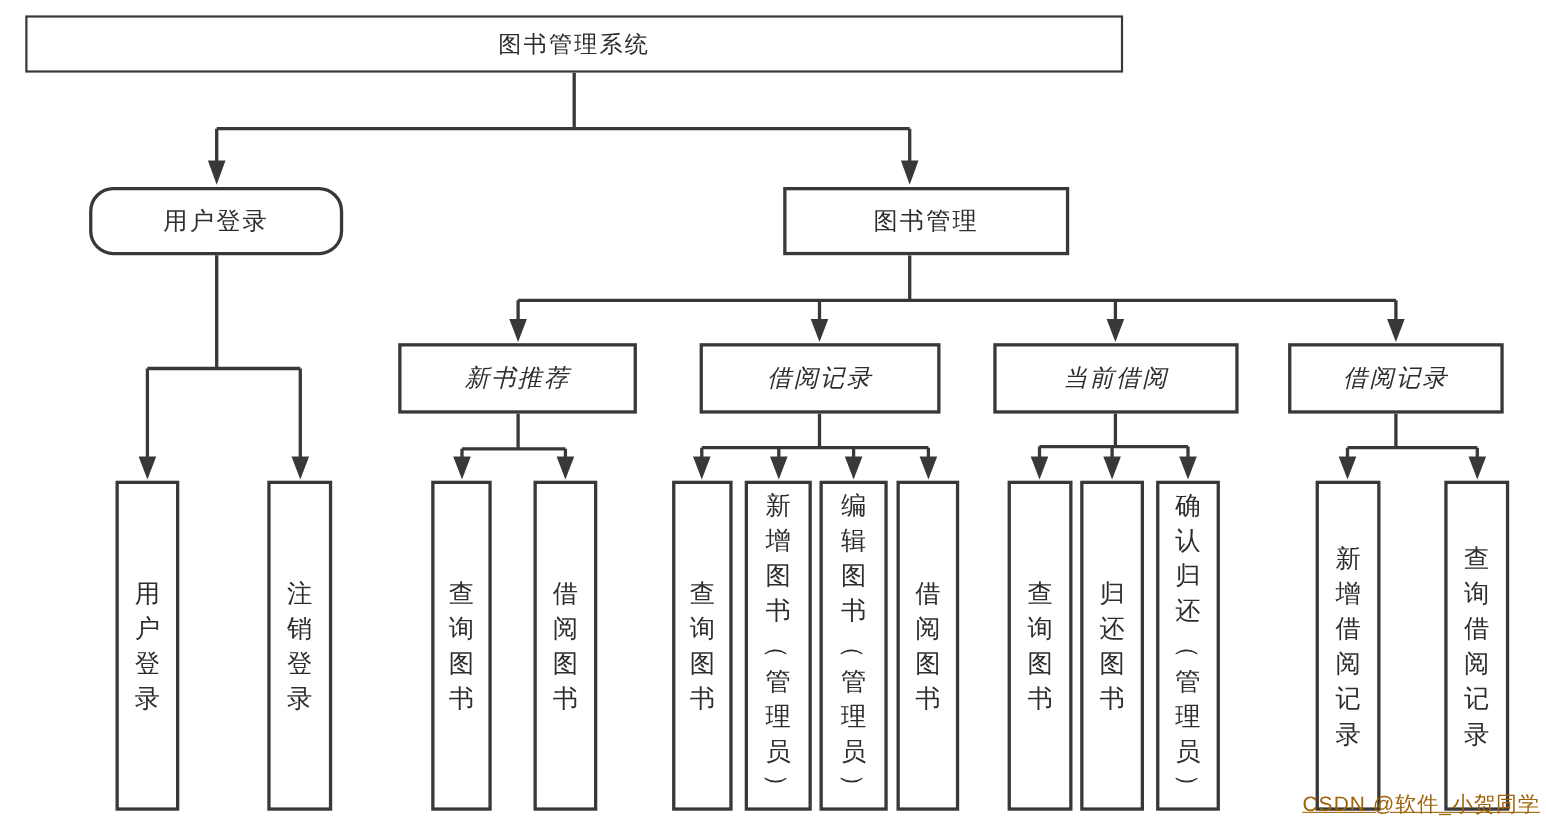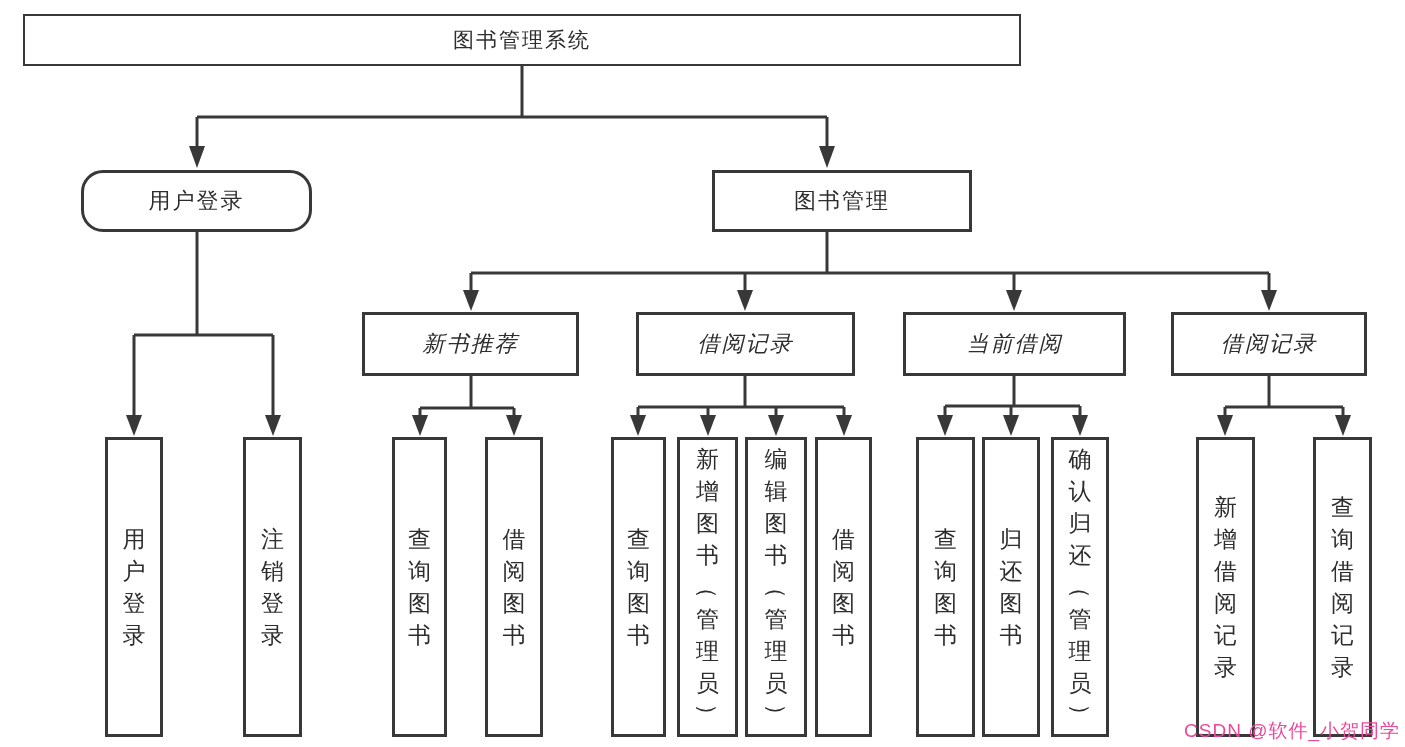--- a/index.html
+++ b/index.html
@@ -29,21 +29,21 @@
   .leaf{top:437px;height:300px;}
   .vtext{
     display:flex;flex-direction:column;align-items:center;justify-content:center;
     height:100%;width:100%;
     font-size:23px;line-height:32px;color:#2d2d2d;
   }
   .vtext span{display:block;text-align:center;}
   .vtext span.rot{transform:rotate(90deg);}
   .watermark{
     position:absolute;right:5px;bottom:3px;z-index:5;
-    font-size:19px;color:#ec4899;letter-spacing:1px;white-space:nowrap;
+    font-size:19px;color:#a16207;letter-spacing:1px;white-space:nowrap;text-decoration:underline;
   }
 </style>
 </head>
 <body>
 
 <div class="canvas">
 
   <svg class="wires" width="1405" height="747" viewBox="0 0 1405 747">
     <g stroke="#383838" stroke-width="3" fill="none">
       <path d="M522 66 V117 M197 117 H827 M197 117 V150 M827 117 V150"></path>

